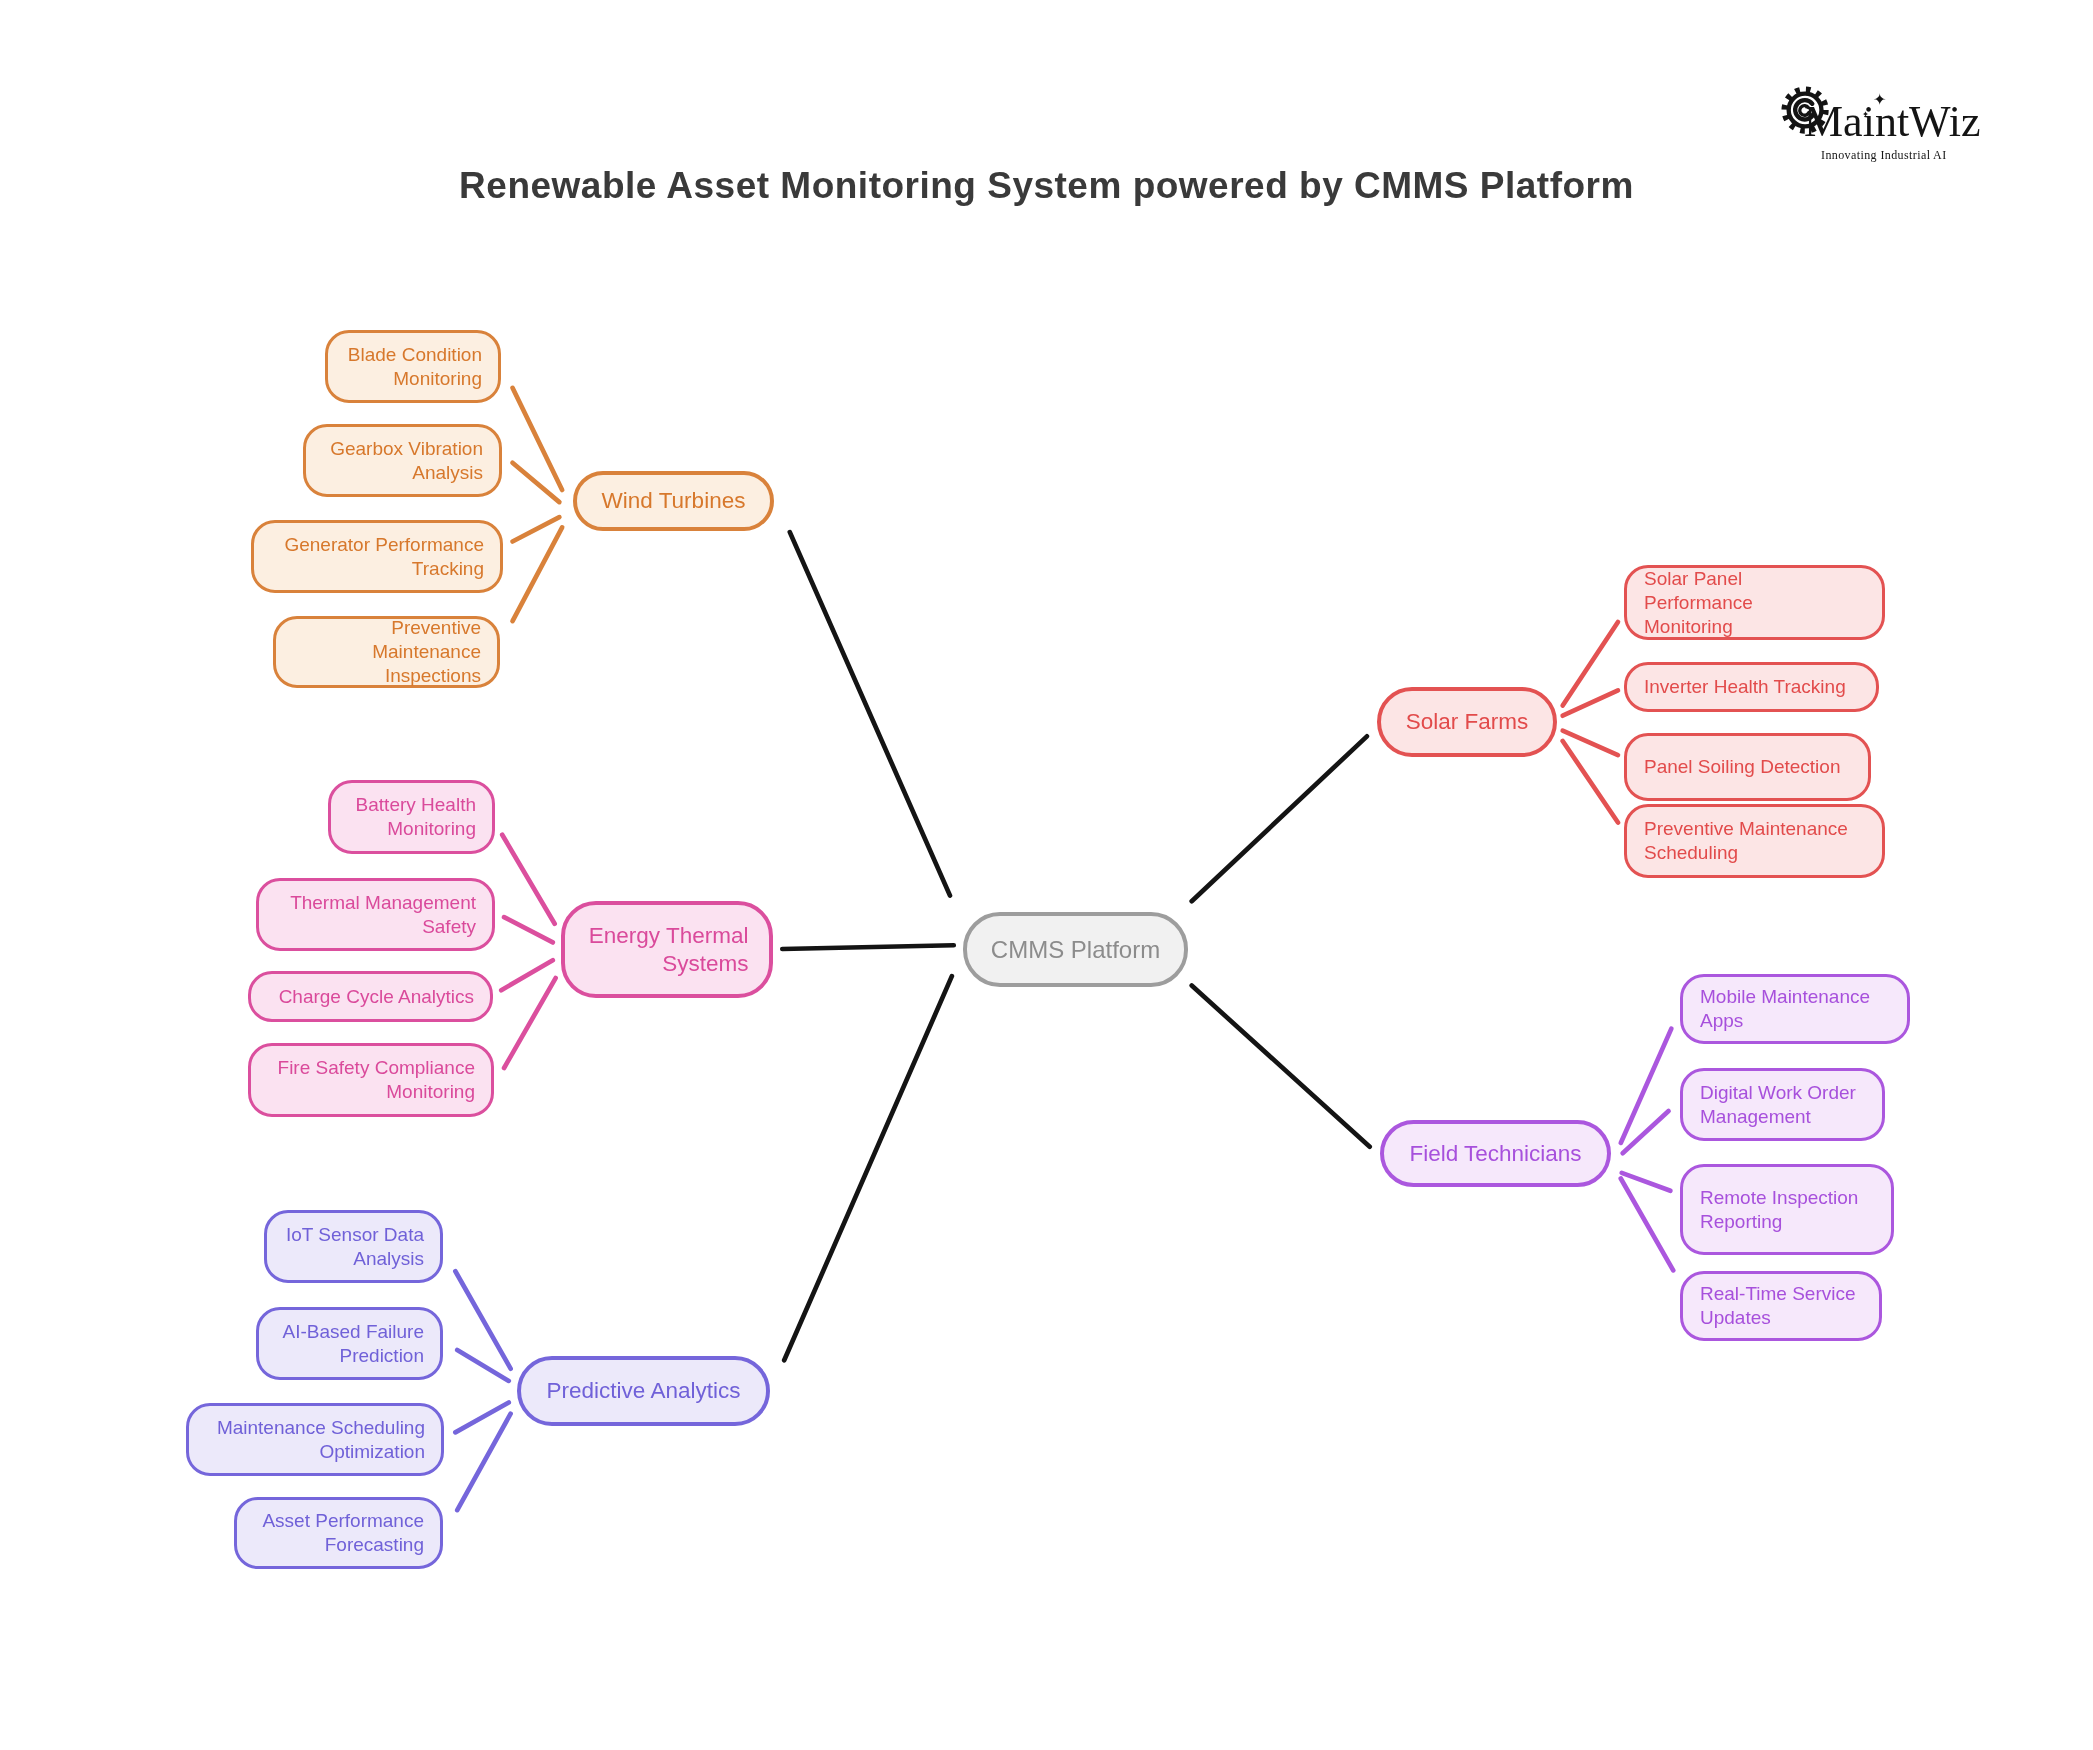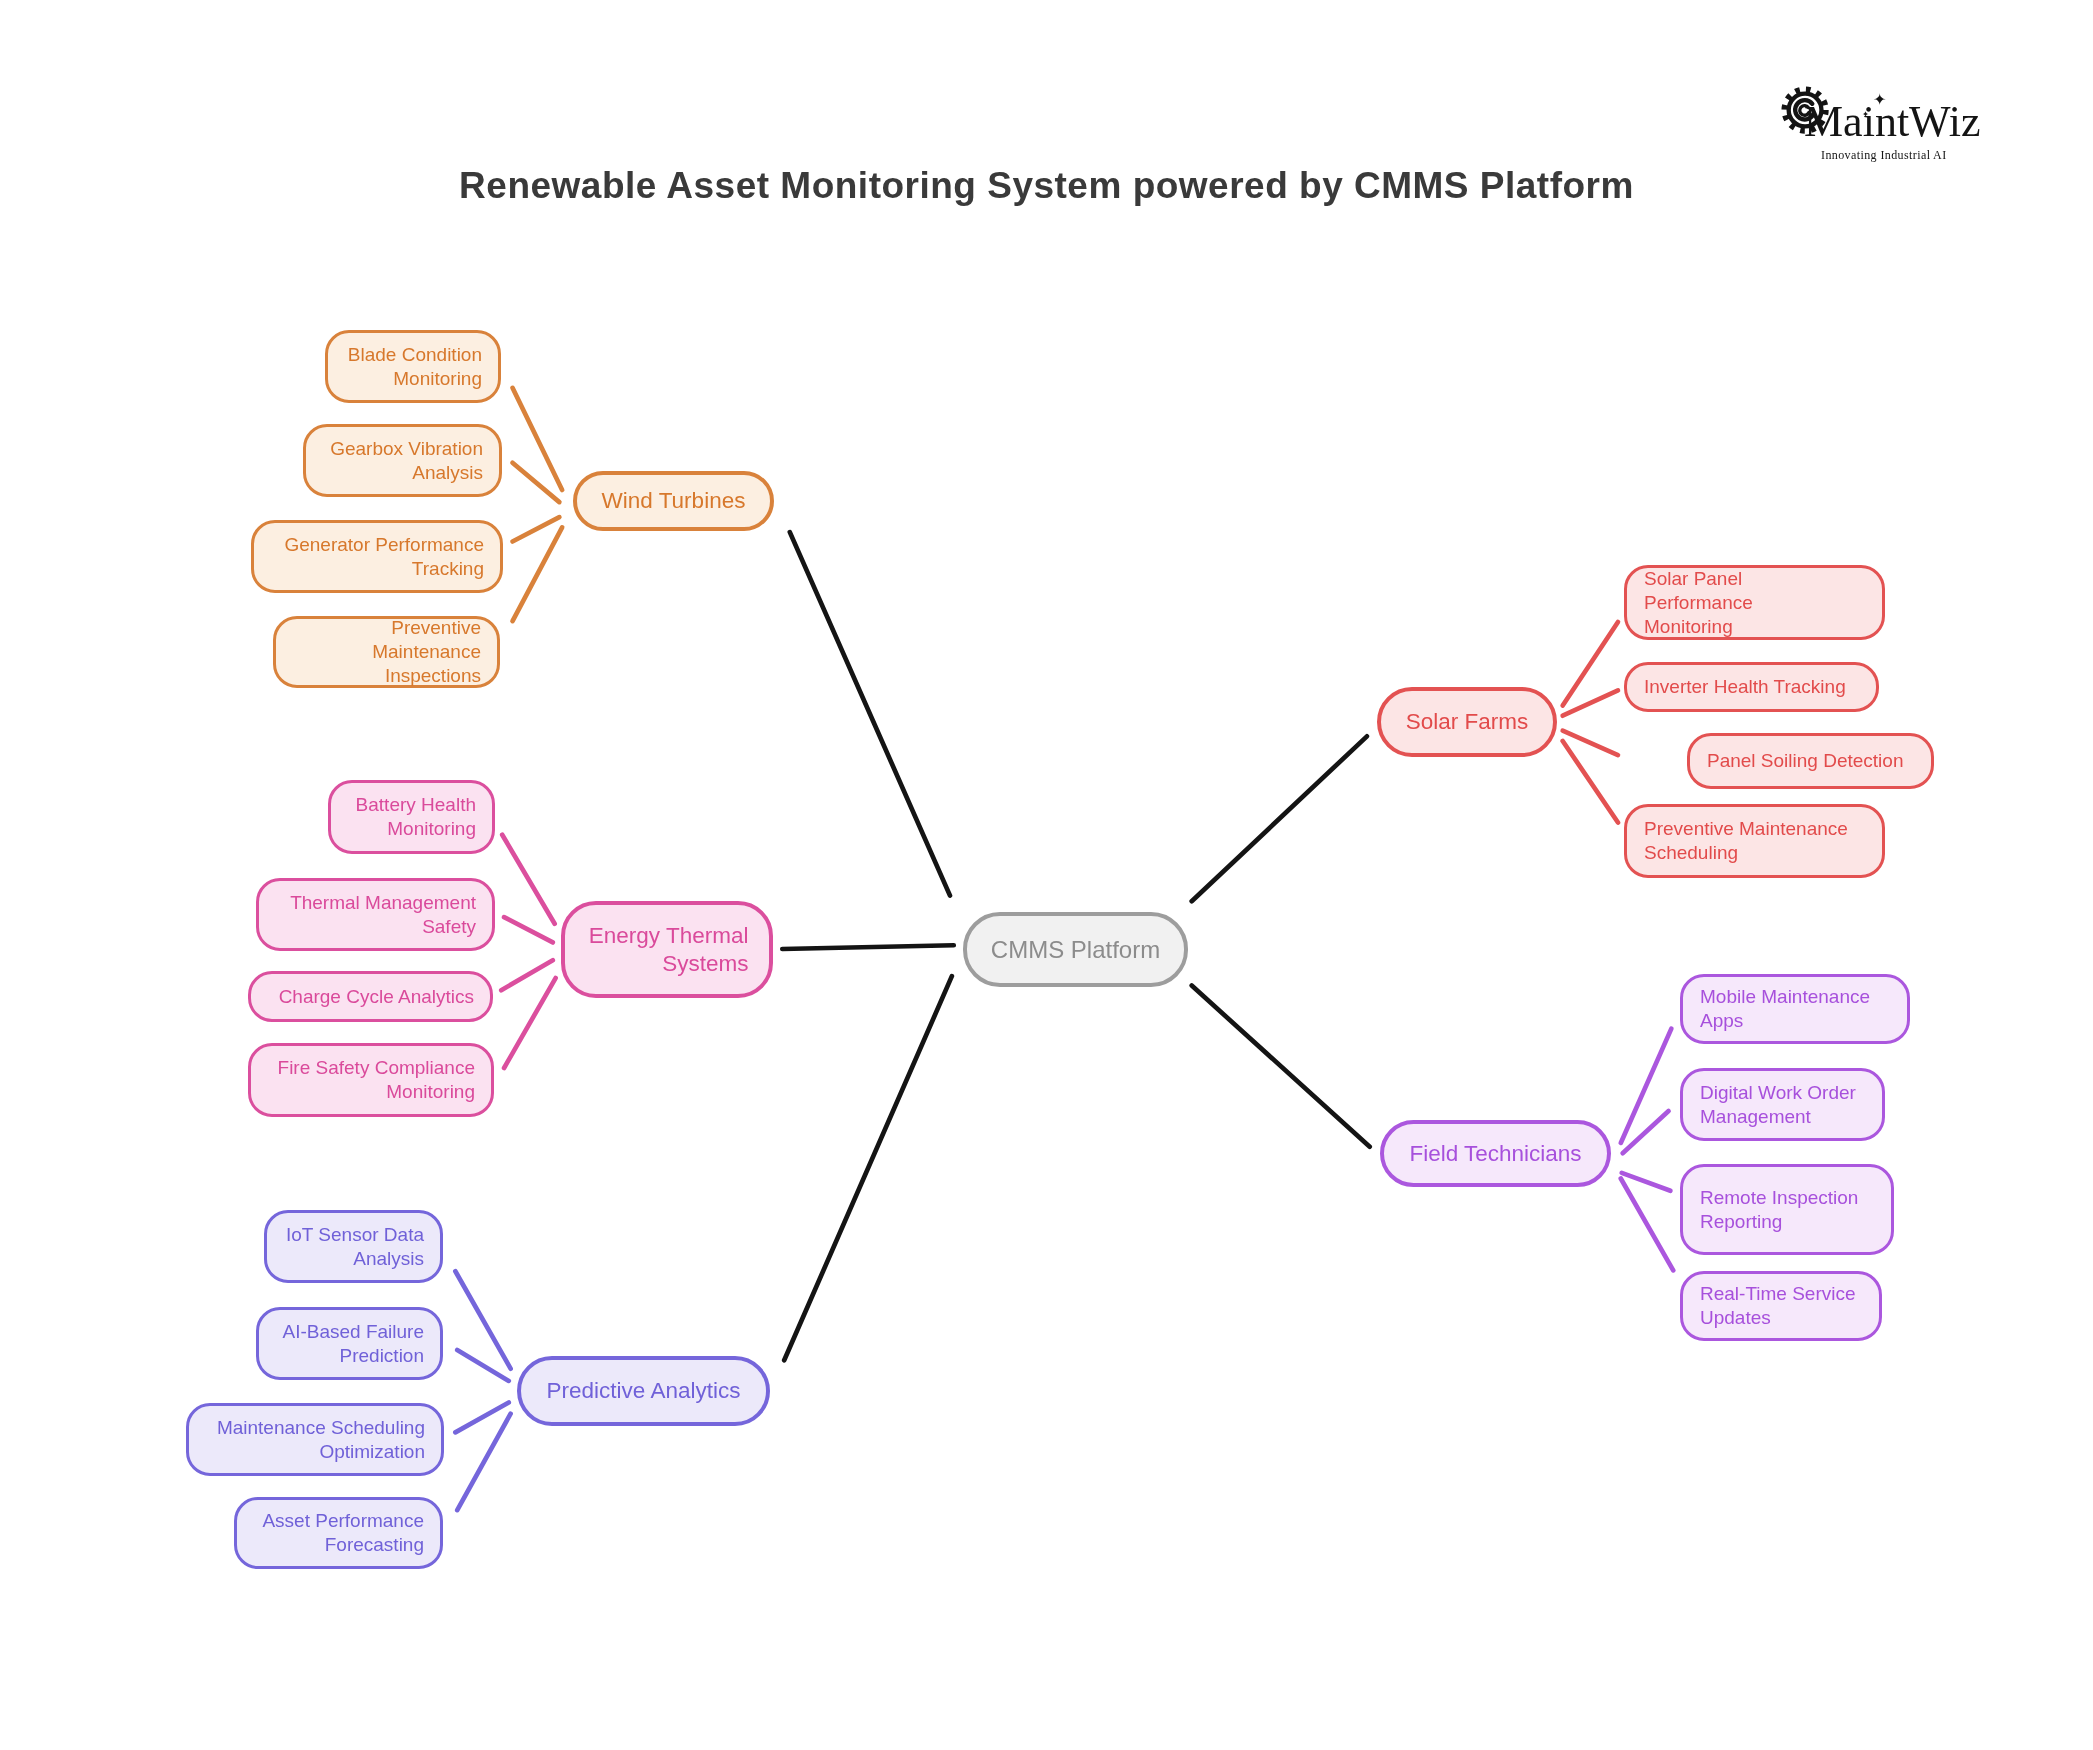--- a/index.html
+++ b/index.html
@@ -122,21 +122,21 @@
 
   <div class="node branch solar ta-c" style="left:1377px;top:687px;width:180px;height:70px;">
     <span>Solar Farms</span>
   </div>
   <div class="node leaf solar ta-l" style="left:1624px;top:565px;width:261px;height:75px;">
     <span style="max-width:202px;">Solar Panel Performance Monitoring</span>
   </div>
   <div class="node leaf solar ta-l" style="left:1624px;top:662px;width:255px;height:50px;">
     <span>Inverter Health Tracking</span>
   </div>
-  <div class="node leaf solar ta-l" style="left:1687px;top:733px;width:247px;height:56px;">
+  <div class="node leaf solar ta-l" style="left:1624px;top:733px;width:247px;height:68px;">
     <span>Panel Soiling Detection</span>
   </div>
   <div class="node leaf solar ta-l" style="left:1624px;top:804px;width:261px;height:74px;">
     <span style="max-width:204px;">Preventive Maintenance Scheduling</span>
   </div>
 
   <div class="node branch energy ta-r" style="left:561px;top:901px;width:212px;height:97px;padding:0 20.6px;">
     <span>Energy Thermal Systems</span>
   </div>
   <div class="node leaf energy ta-r" style="left:328px;top:780px;width:167px;height:74px;">

